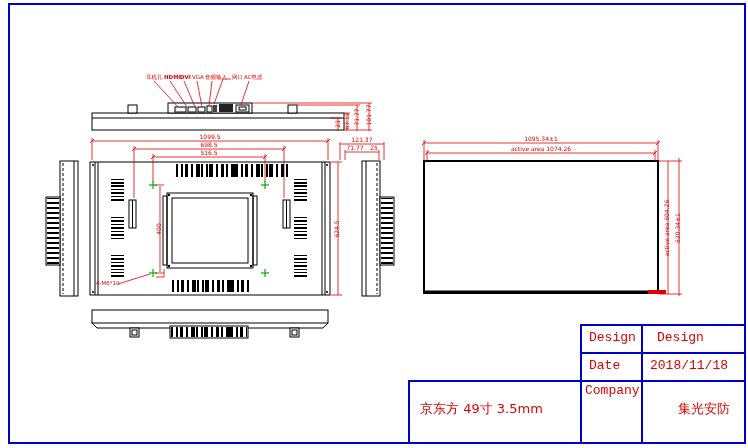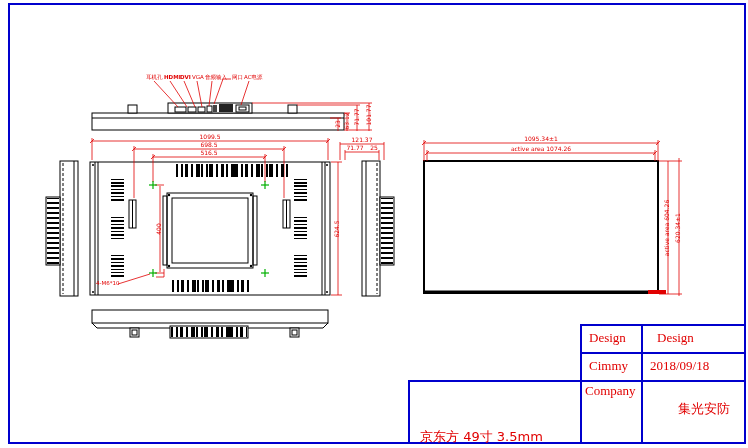--- a/index.html
+++ b/index.html
@@ -6,21 +6,21 @@
   #sheet{position:relative;width:748px;height:448px;background:#fff;overflow:hidden;
          font-family:"Liberation Sans",sans-serif;}
   .abs{position:absolute;}
   .bline{position:absolute;background:#0000cd;}
   .dim{position:absolute;font-size:6px;line-height:1;color:#e10000;white-space:nowrap;
        font-family:"DejaVu Sans",sans-serif;}
   .lbl{font-size:5.5px;}
   .dimc{transform:translate(-50%,0);}
   .vdim{transform:translate(-50%,-50%) rotate(-90deg);}
   .b{font-weight:bold;}
-  .tbl-txt{position:absolute;color:#e10000;font-family:Liberation Serif, serif;
+  .tbl-txt{position:absolute;color:#e10000;font-family:Liberation Mono, monospace;
            font-size:13px;line-height:1;white-space:nowrap;}
   .cjk{font-family:"DejaVu Sans",sans-serif;}
   .barcode{position:absolute;
     background:
       repeating-linear-gradient(90deg,#000 0 2px,rgba(0,0,0,0) 2px 5px),
       repeating-linear-gradient(90deg,rgba(0,0,0,0) 0 9px,#000 9px 12px);}
   .vent{position:absolute;
     background:repeating-linear-gradient(0deg,#000 0 1.5px,#fff 1.5px 3.5px);}
   .sidevent{position:absolute;
     background:repeating-linear-gradient(0deg,#000 0 2px,#fff 2px 5px);}
@@ -228,19 +228,19 @@
 
   <div class="bline" style="left:580px;top:324px;width:164px;height:1.5px;"></div>
   <div class="bline" style="left:580px;top:352px;width:164px;height:1.5px;"></div>
   <div class="bline" style="left:408px;top:380px;width:336px;height:1.5px;"></div>
   <div class="bline" style="left:580px;top:324px;width:1.5px;height:118px;"></div>
   <div class="bline" style="left:641px;top:324px;width:1.5px;height:118px;"></div>
   <div class="bline" style="left:408px;top:380px;width:1.5px;height:62px;"></div>
 
   <span class="tbl-txt" style="left:589px;top:331px;">Design</span>
   <span class="tbl-txt" style="left:657px;top:331px;">Design</span>
-  <span class="tbl-txt" style="left:589px;top:359px;">Cimmy</span>
-  <span class="tbl-txt" style="left:650px;top:359px;">2018/09/18</span>
+  <span class="tbl-txt" style="left:589px;top:359px;">Date</span>
+  <span class="tbl-txt" style="left:650px;top:359px;">2018/11/18</span>
   <span class="tbl-txt" style="left:585px;top:384px;">Company</span>
   <span class="tbl-txt cjk" style="left:678px;top:402px;">集光安防</span>
-  <span class="tbl-txt cjk" style="left:420px;top:402px;margin-top:28px;">京东方 49寸 3.5mm</span>
+  <span class="tbl-txt cjk" style="left:420px;top:402px;">京东方 49寸 3.5mm</span>
 
 </div>
 
 </body></html>

